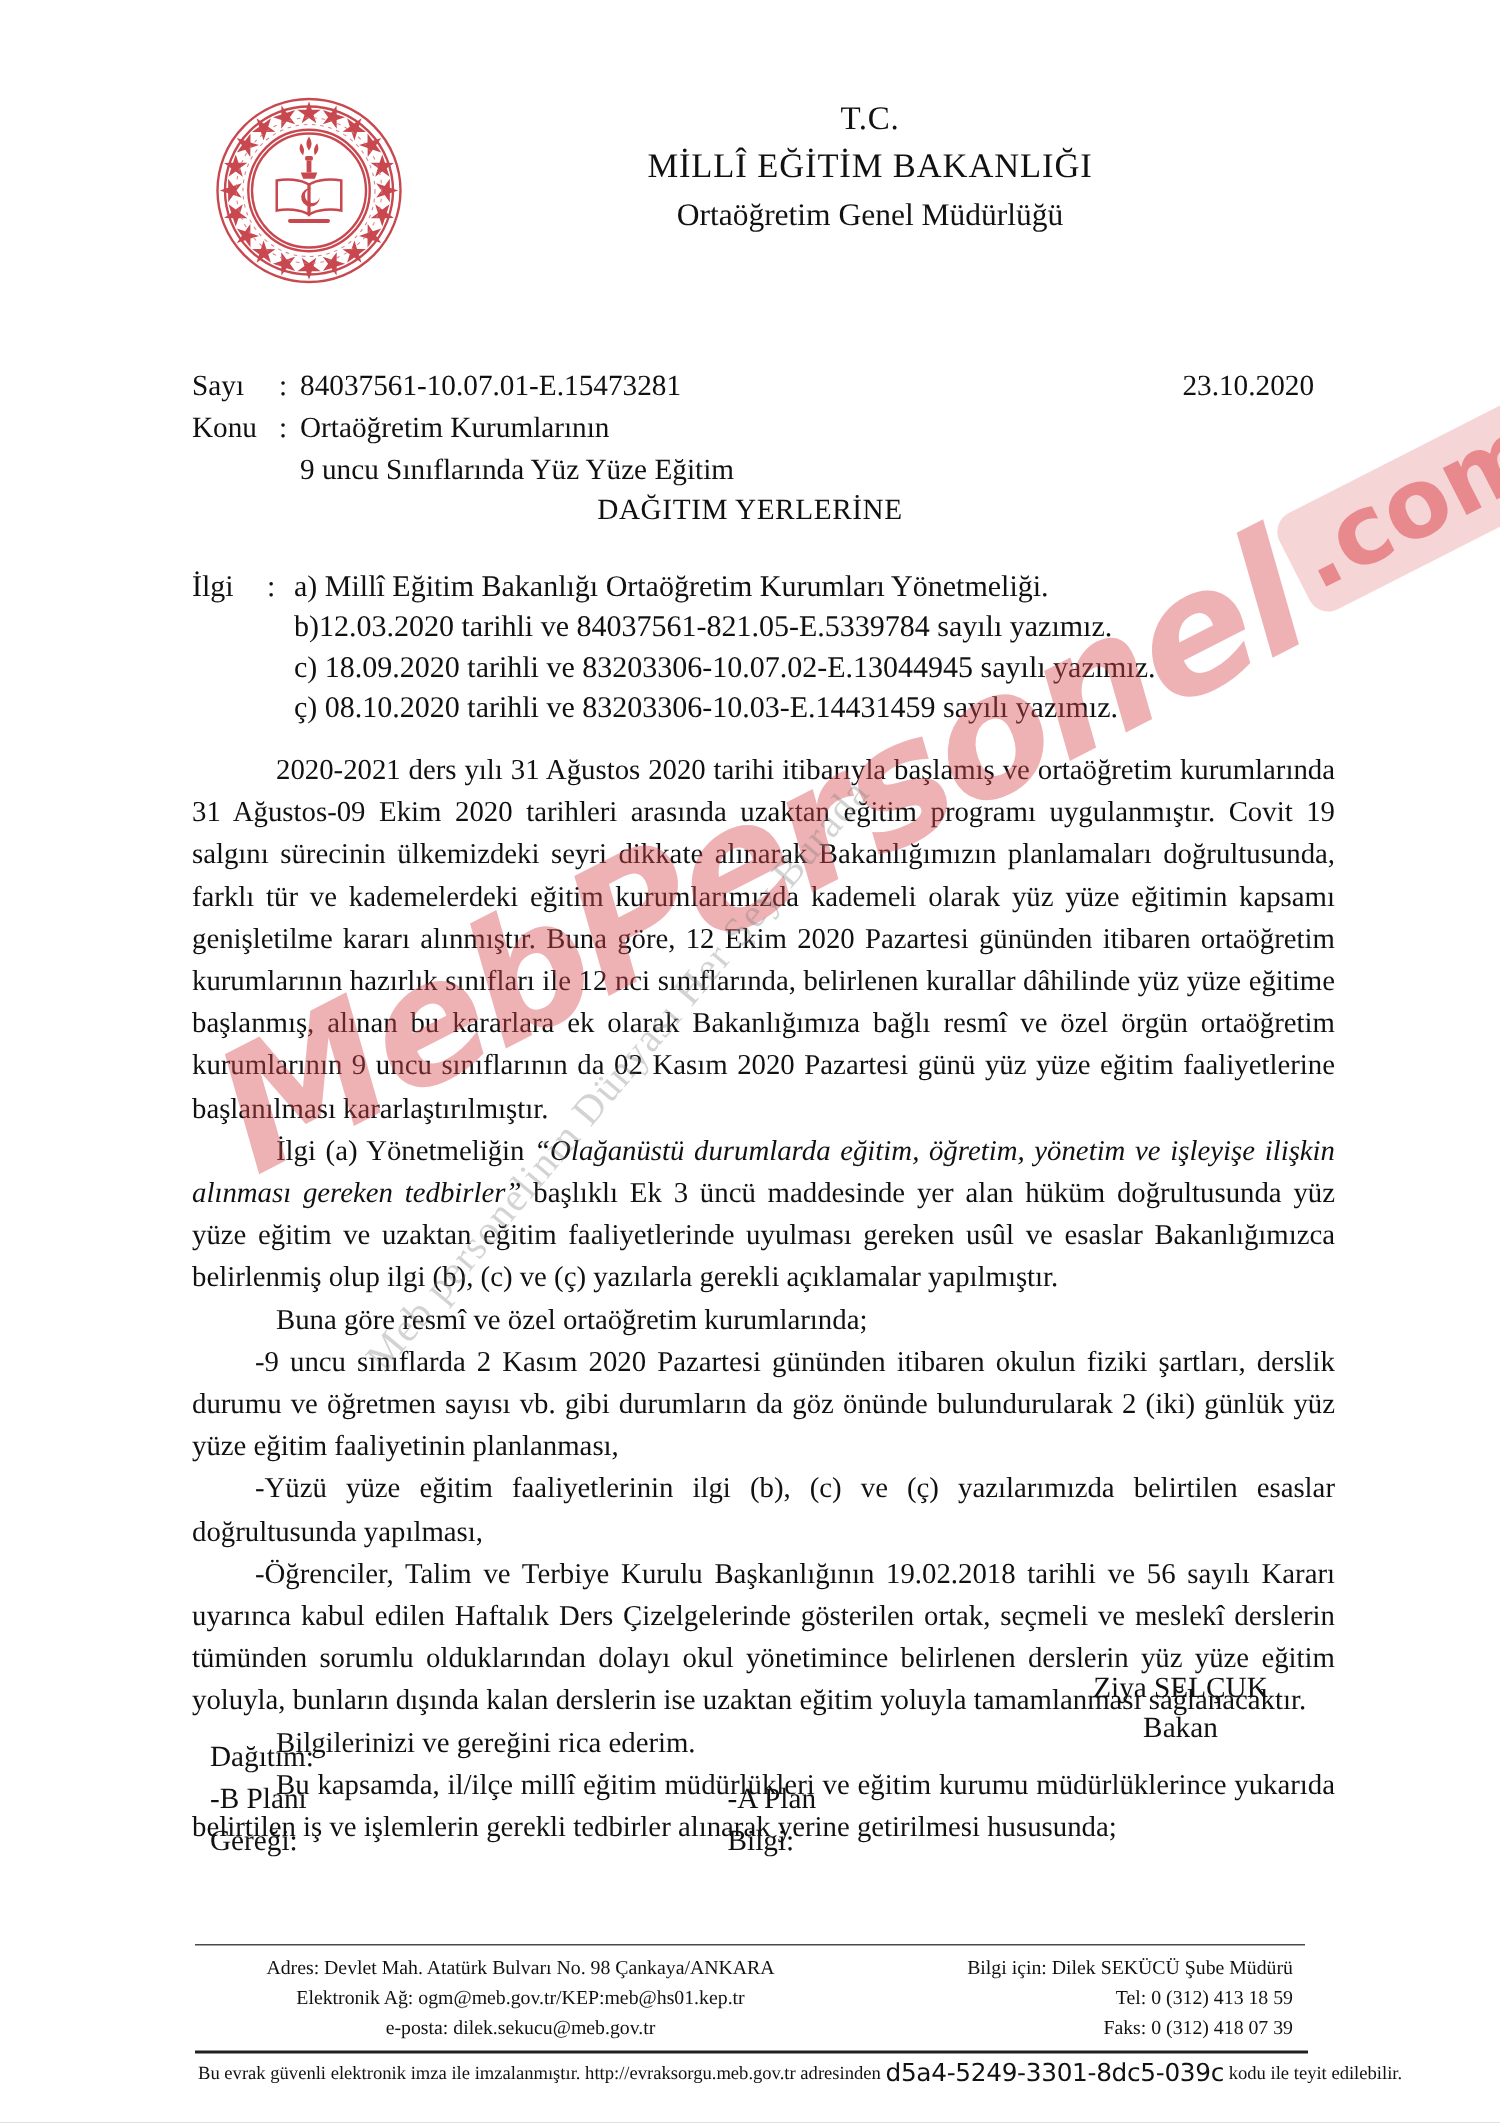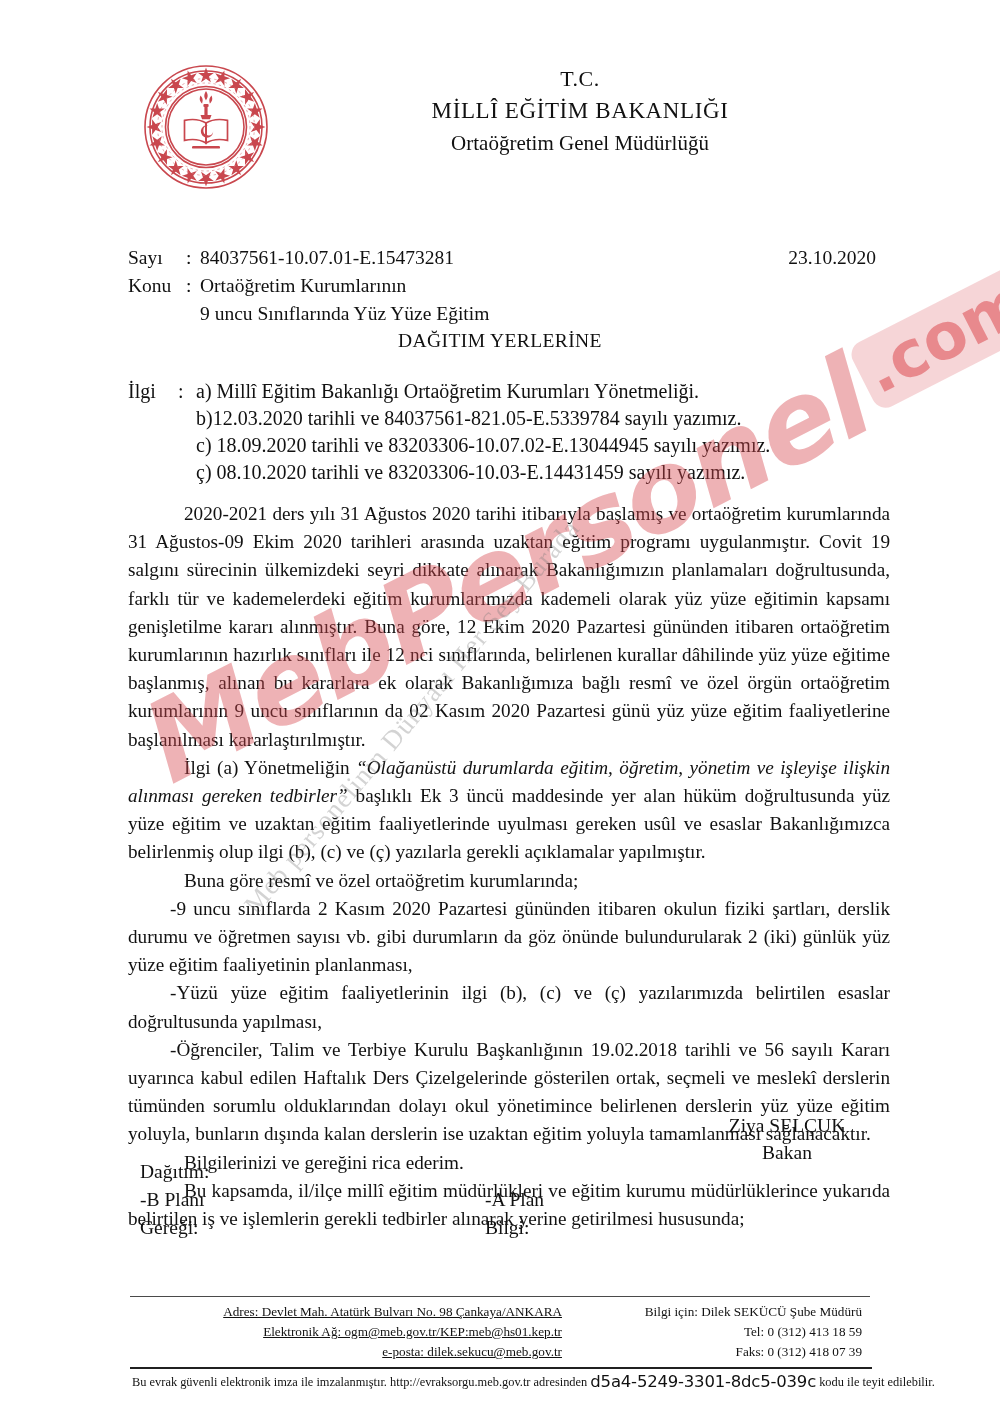--- a/index.html
+++ b/index.html
@@ -177,22 +177,21 @@
     left: 132px;
     top: 1302px;
     width: 740px;
     font-size: 13.2px;
     line-height: 20px;
   }
   .footer-left {
     display: inline-block;
     width: 430px;
     vertical-align: top;
-    text-align: right;
-    text-decoration: underline;
+    text-align: center;
   }
   .footer-right {
     display: inline-block;
     width: 300px;
     vertical-align: top;
     text-align: right;
   }
   .footer-line { display: block; white-space: nowrap; }
 
   .footer-rule2 {

